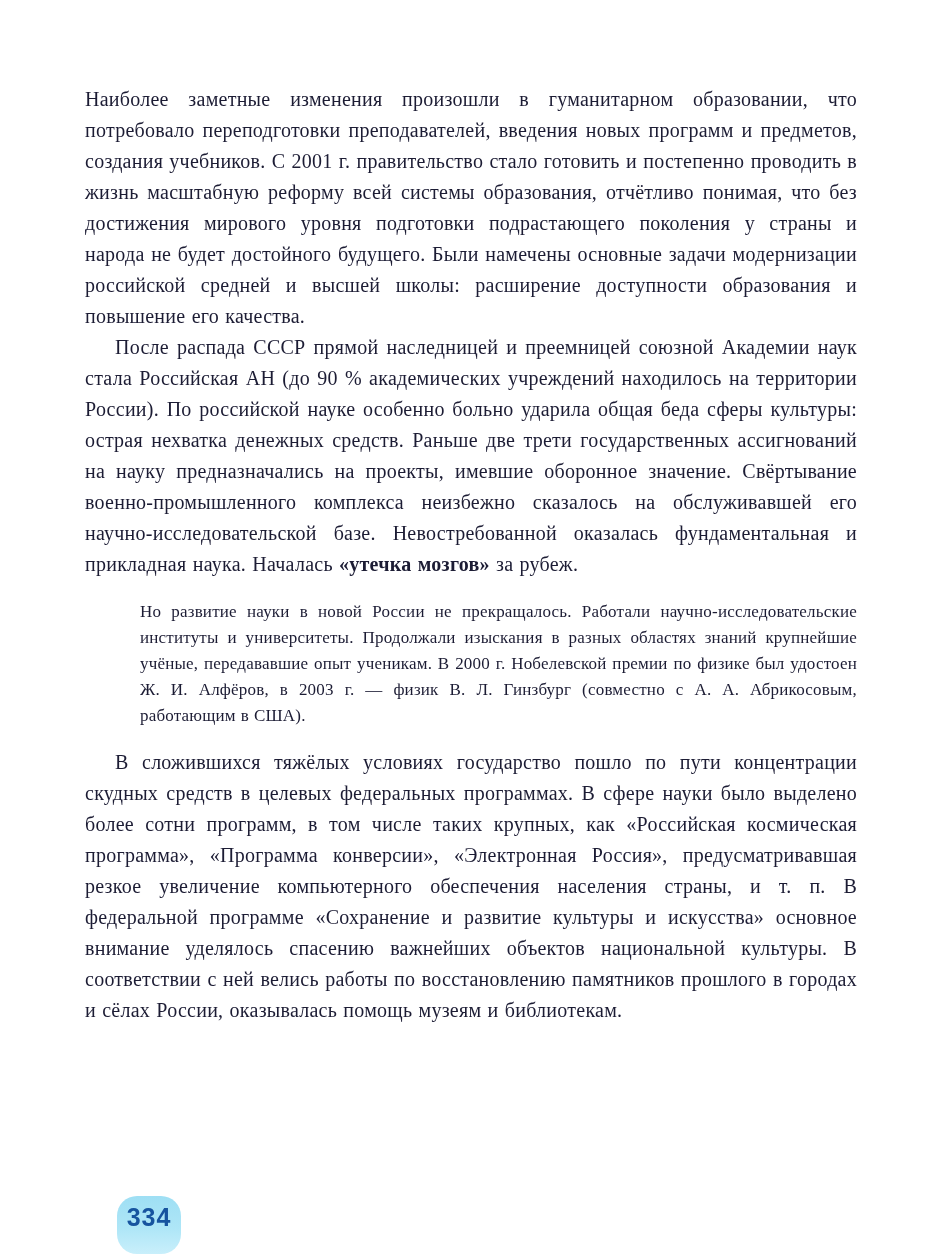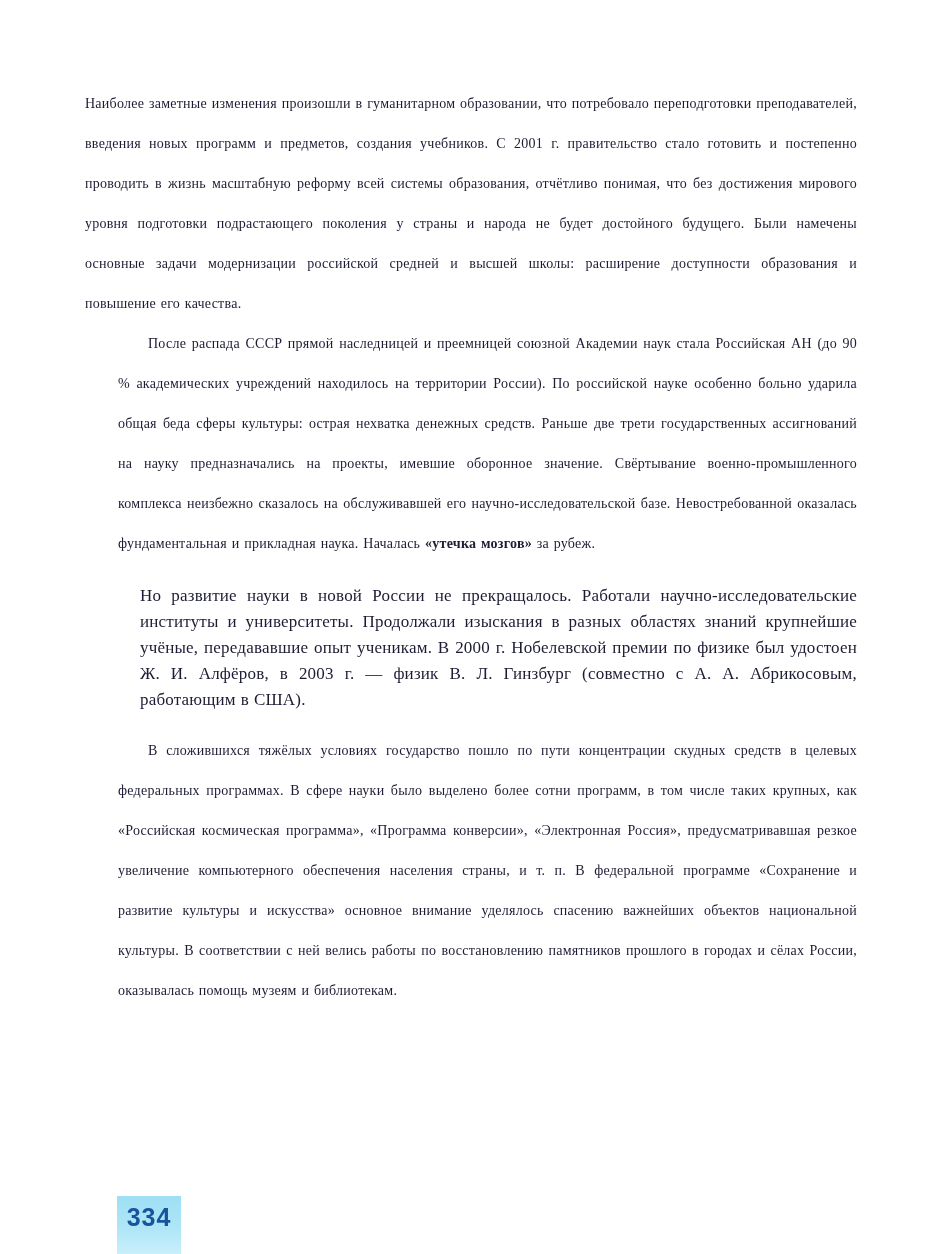--- a/index.html
+++ b/index.html
@@ -16,28 +16,28 @@
     inset: 0;
     background: #ffffff;
   }
   .text-column {
     position: absolute;
     left: 85px;
     top: 84px;
     width: 772px;
   }
   p.body-para {
-    font-size: 14px;
-    line-height: 40px;
+    font-size: 20px;
+    line-height: 31px;
     text-align: justify;
     letter-spacing: 0.25px;
     word-spacing: 1px;
     margin: 0;
   }
-  p.indent { text-indent: 30px; margin-left: 33px; }
+  p.indent { text-indent: 30px; }
   strong.term { font-weight: bold; }
   .note-row {
     display: flex;
     align-items: flex-start;
     margin: 19px 0 18px 0;
   }
   .note-bar {
     flex: 0 0 27px;
     width: 27px;
     margin-right: 28px;
@@ -60,20 +60,21 @@
   .page-num-badge {
     position: absolute;
     left: 117px;
     top: 1196px;
     width: 64px;
     height: 58px;
     background: linear-gradient(180deg, #9edff4 0%, #aee6f7 55%, #c9effb 100%);
     display: flex;
     justify-content: center;
     align-items: flex-start;
+    border-radius: 20px;
   }
   .page-num-badge span {
     margin-top: 7px;
     font-family: "Liberation Sans", sans-serif;
     font-weight: bold;
     font-size: 25px;
     letter-spacing: 1px;
     color: #17549f;
   }
 </style>

